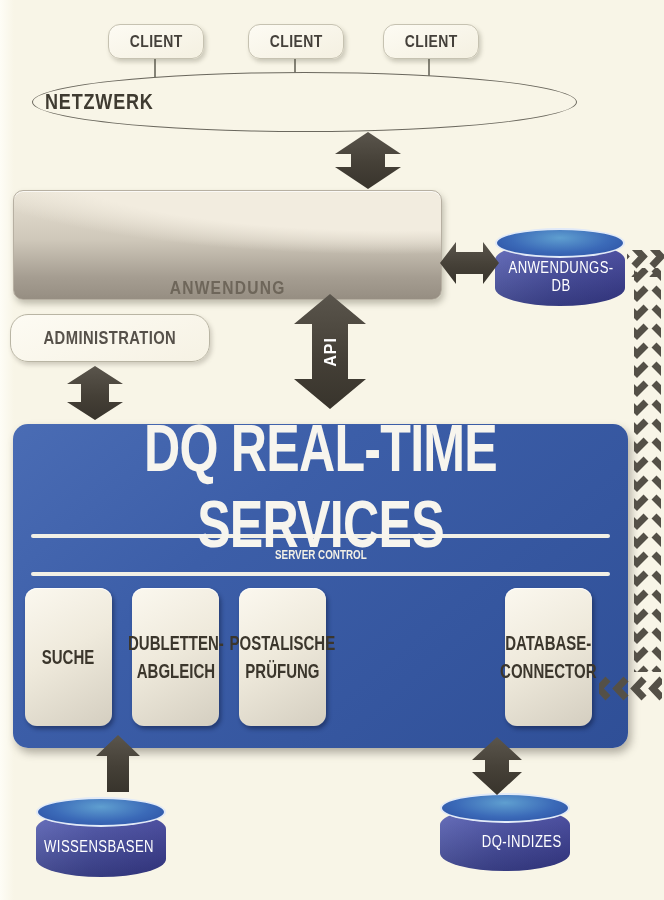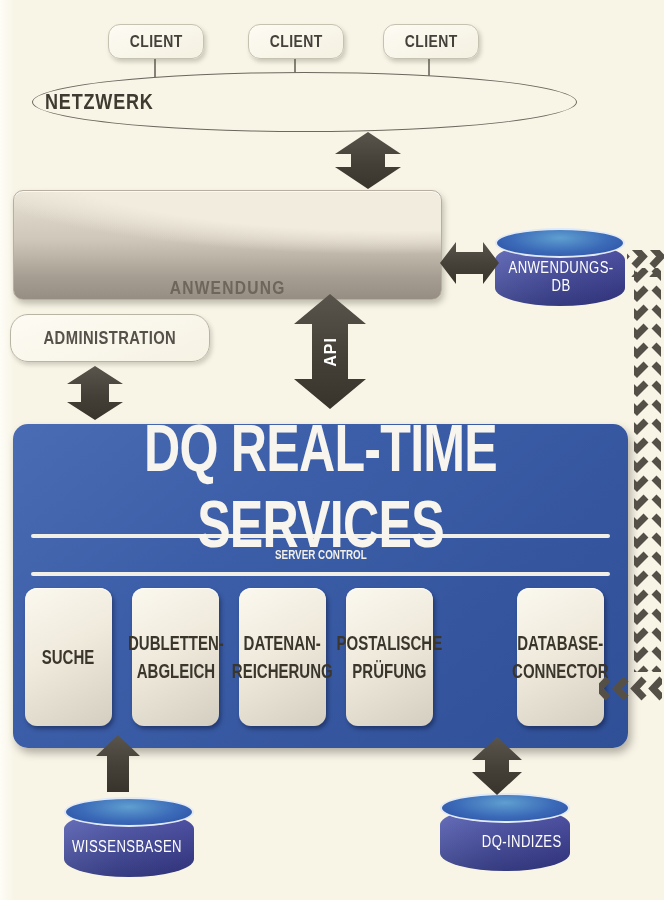--- a/index.html
+++ b/index.html
@@ -83,41 +83,41 @@
   .modules{
     flex:1;display:flex;padding:12px 12px 22px 12px;gap:20px;
   }
   .module{
     width:87px;border-radius:12px;
     background:linear-gradient(150deg,#fbf8ef 0%,#efeadc 45%,#d4cec0 100%);
     box-shadow:2px 3px 4px rgba(10,20,50,0.45), inset 0 1px 0 rgba(255,255,255,0.8);
     display:flex;align-items:center;justify-content:center;
     color:#3b362c;font-weight:bold;font-size:20px;line-height:1.4;text-align:center;
   }
-  .module.last{margin-left:auto;margin-right:12px;}
+  .module.last{margin-left:auto;margin-right:24px;}
   .module .cond{transform:scaleX(0.75);}
 
   
   .cyl{position:absolute;z-index:3;}
   .cyl-body{
     position:absolute;left:0;right:0;top:14px;bottom:0;
     border-radius:50% / 18px;
     background:linear-gradient(to bottom,rgba(255,255,255,0.10),rgba(0,0,0,0.22)),
                linear-gradient(100deg,#5a63b8 0%,#474ea6 45%,#3c3f99 100%);
     display:flex;align-items:center;justify-content:flex-end;
     color:#ffffff;font-size:16px;letter-spacing:0.5px;text-align:center;line-height:1.15;
   }
   .cyl-top{
     position:absolute;left:0;right:0;top:0;height:30px;
     border-radius:50%;
     border:2px solid rgba(244,248,255,0.9);box-sizing:border-box;
     background:radial-gradient(ellipse at 50% 30%,#5f9fd0 0%,#3b6ab8 55%,#2a4da0 100%);
   }
   .cyl.appdb{left:495px;top:228px;width:130px;height:78px;}
-  .cyl.wissens{left:64px;top:797px;width:130px;height:80px;}
+  .cyl.wissens{left:36px;top:797px;width:130px;height:80px;}
   .cyl.dqidx{left:440px;top:793px;width:130px;height:78px;}
   .cyl .cyl-body{padding-top:6px;}
 </style>
 </head>
 <body>
 
 <div class="canvas">
 
   <svg id="lines-layer" class="layer" width="664" height="900" viewBox="0 0 664 900">
     <line x1="155" y1="56" x2="155" y2="96" stroke="#5f5c52" stroke-width="1.5"></line>
@@ -156,24 +156,20 @@
       <span class="cond">SERVER CONTROL</span>
     </div>
     <div class="rule"></div>
     <div class="modules">
       <div class="module">
         <span class="cond">SUCHE</span>
       </div>
       <div class="module">
         <span class="cond">DUBLETTEN-
 ABGLEICH</span>
-      </div>
-      <div class="module">
-        <span class="cond">DATENAN-
-REICHERUNG</span>
       </div>
       <div class="module">
         <span class="cond">POSTALISCHE
 PRÜFUNG</span>
       </div>
       <div class="module last">
         <span class="cond">DATABASE-
 CONNECTOR</span>
       </div>
     </div>

